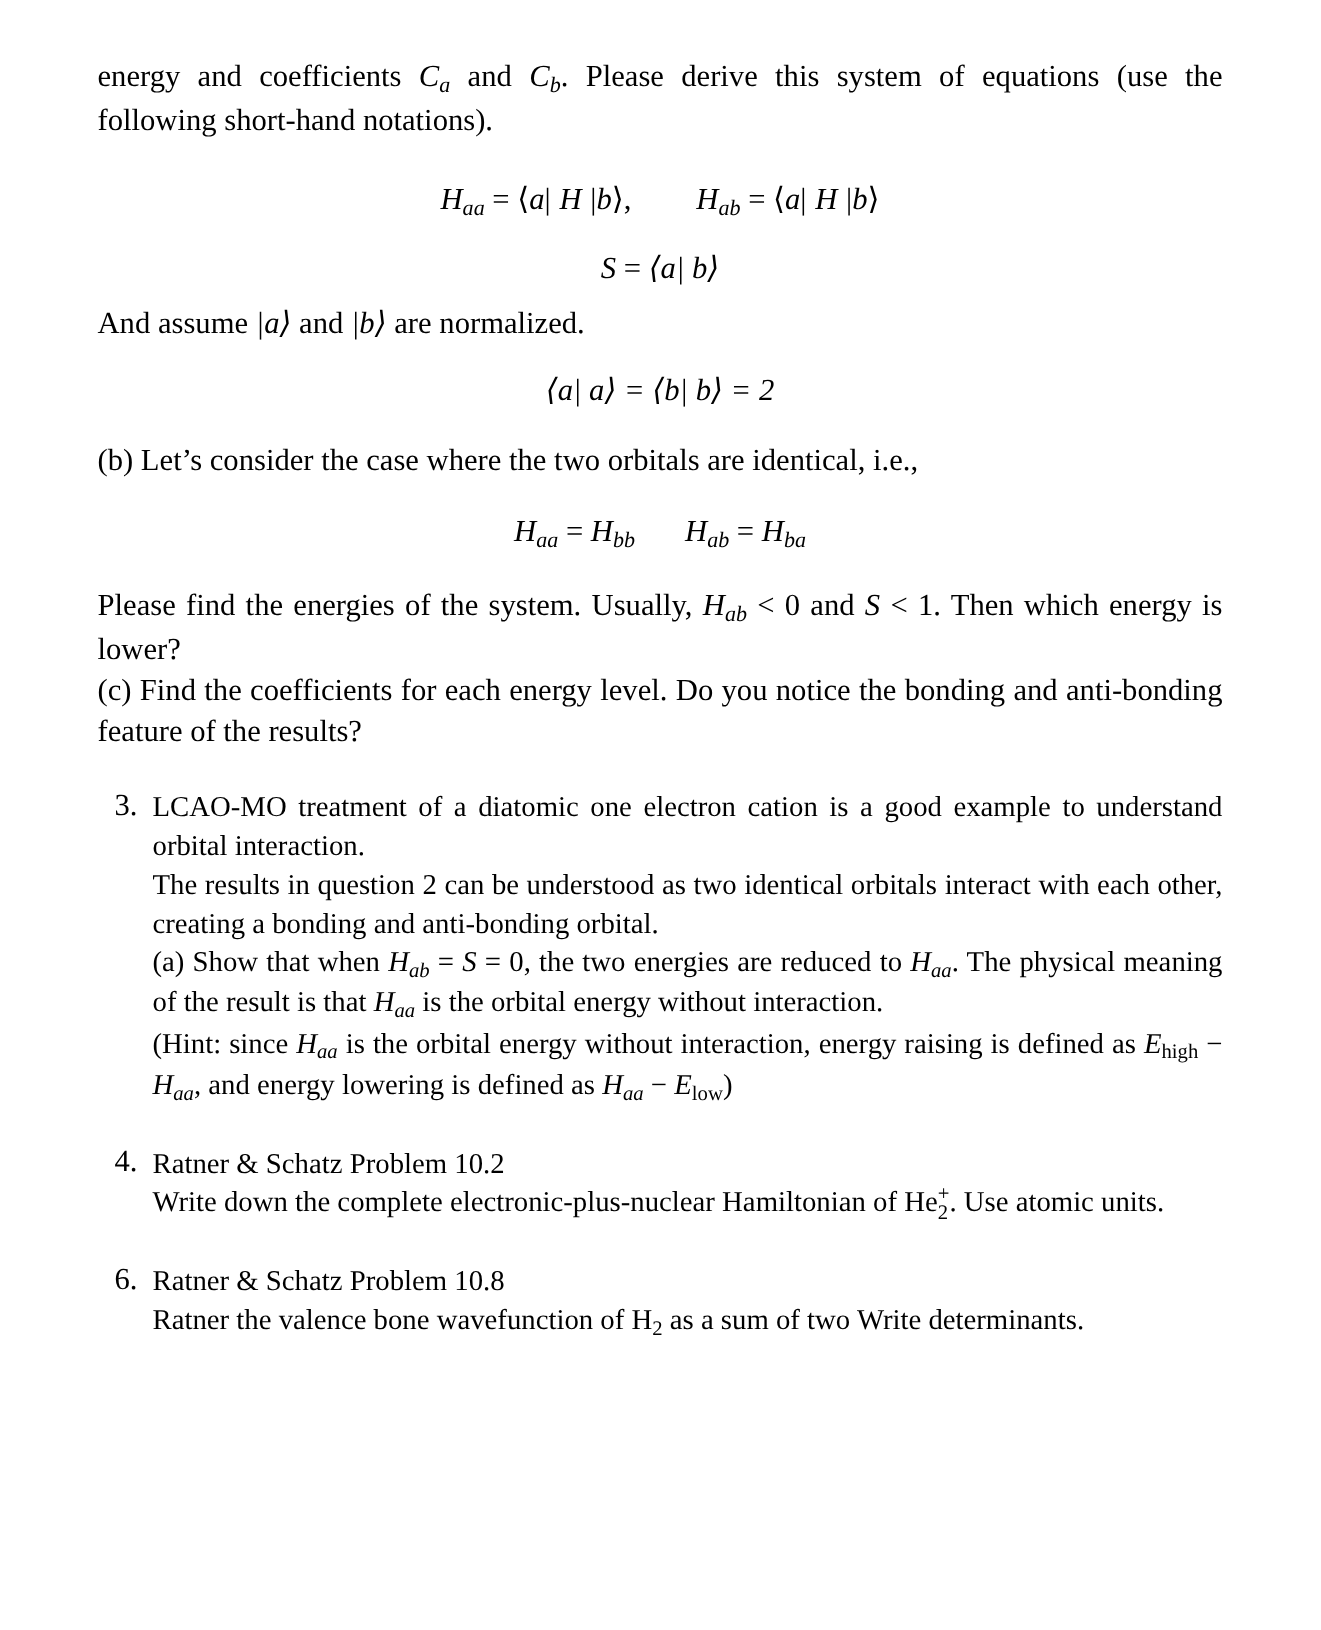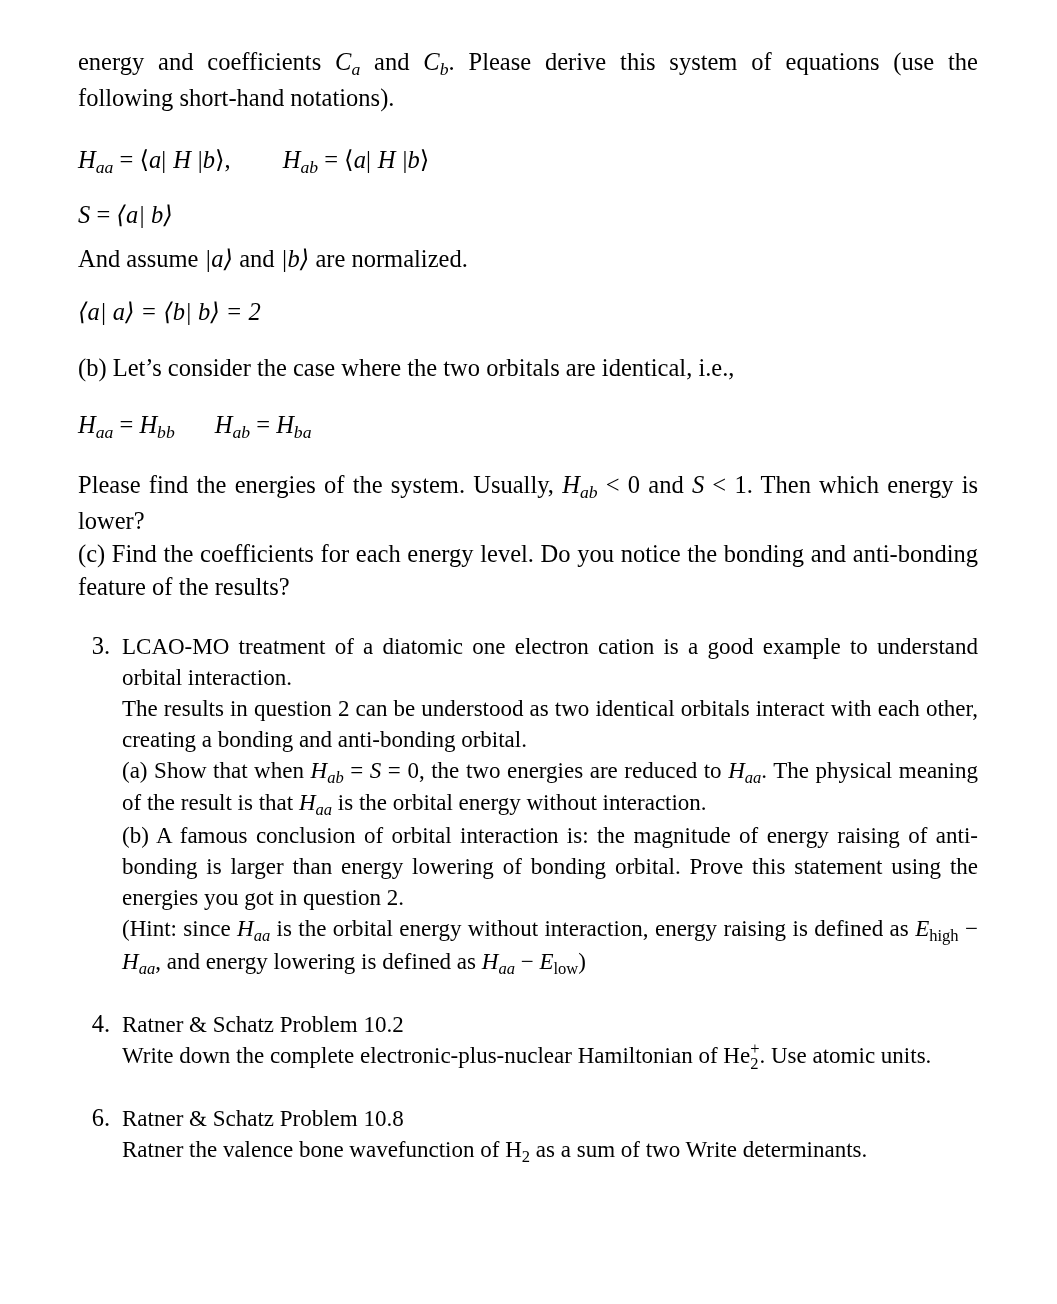--- a/index.html
+++ b/index.html
@@ -27,20 +27,21 @@
     top: 46px;
     width: 900px;
   }
   .body-text {
     font-size: 24.5px;
     line-height: 1.345;
     text-align: justify;
   }
 
   .eq {
+    text-align: center;
     font-size: 24.5px;
     margin: 16px 0 14px 0;
   }
   .mi { font-style: italic; }
   .sub {
     font-size: 0.72em;
     vertical-align: -0.28em;
     font-style: italic;
   }
   .sub-up {
@@ -127,21 +128,20 @@
     </div>
 
     <div class="numitem" style="margin-top:28px;">
       <span class="num">3.</span>
       <div class="itembody">
         <div>LCAO-MO treatment of a diatomic one electron cation is a good example to understand orbital interaction.</div>
         <div>The results in question 2 can be understood as two identical orbitals interact with each other, creating a bonding and anti-bonding orbital.</div>
         <div>
           <span>(a) Show that when </span><span class="mi">H</span><span class="sub">ab</span><span> = </span><span class="mi">S</span><span> = 0, the two energies are reduced to </span><span class="mi">H</span><span class="sub">aa</span><span>. The physical meaning of the result is that </span><span class="mi">H</span><span class="sub">aa</span><span> is the orbital energy without interaction.</span>
         </div>
-        <div>(b) A famous conclusion of orbital interaction is: the magnitude of energy raising of anti-bonding is larger than energy lowering of bonding orbital. Prove this statement using the energies you got in question 2.</div>
         <div>
           <span>(Hint: since </span><span class="mi">H</span><span class="sub">aa</span><span> is the orbital energy without interaction, energy raising is defined as </span><span class="mi">E</span><span class="sub-up">high</span><span> − </span><span class="mi">H</span><span class="sub">aa</span><span>, and energy lowering is defined as </span><span class="mi">H</span><span class="sub">aa</span><span> − </span><span class="mi">E</span><span class="sub-up">low</span><span>)</span>
         </div>
       </div>
     </div>
 
     <div class="numitem" style="margin-top:30px;">
       <span class="num">4.</span>
       <div class="itembody">
         <div>Ratner &amp; Schatz Problem 10.2</div>

